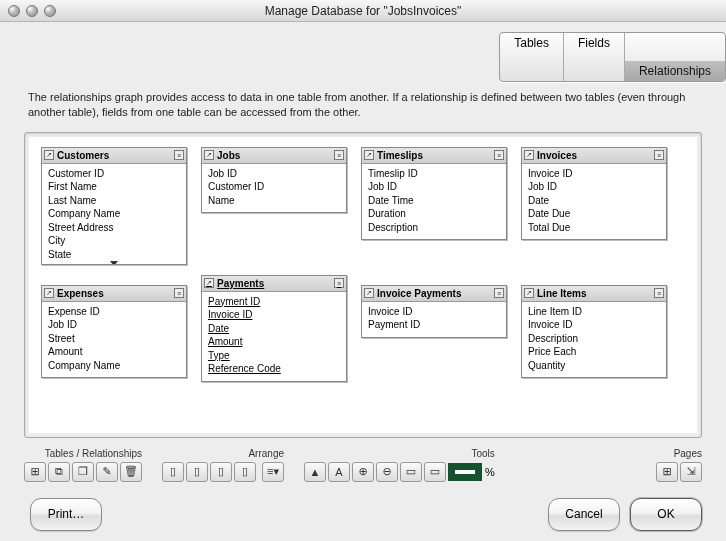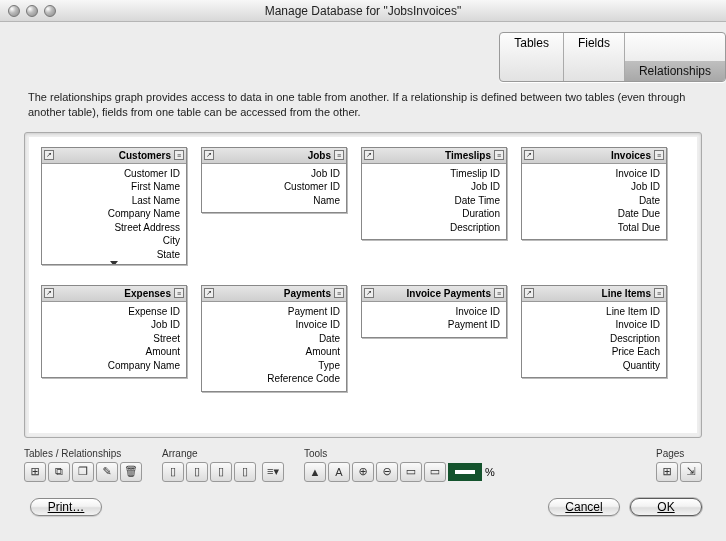--- a/index.html
+++ b/index.html
@@ -68,21 +68,20 @@
     line-height: 1.35;
   }
   .canvas-outer {
     margin: 4px 24px 6px 24px;
     border: 1px solid #aaa;
     border-radius: 3px;
     background: #eee;
     height: 306px;
     padding: 4px;
     box-shadow: inset 0 1px 3px rgba(0,0,0,0.15);
-    text-align: right;
   }
   .canvas {
     background: #fff;
     width: 100%;
     height: 100%;
     position: relative;
     overflow: hidden;
   }
   .tablebox {
     position: absolute;
@@ -129,21 +128,21 @@
   .tablebox-body div {
     line-height: 1.35;
     white-space: nowrap;
   }
   .toolbar-row {
     display: flex;
     padding: 4px 24px 0 24px;
     gap: 20px;
     align-items: flex-start;
   }
-  .toolgroup { display: flex; flex-direction: column; }
+  .toolgroup { display: flex; flex-direction: column; align-items: flex-end; }
   .toolgroup-label {
     font-size: 10px;
     color: #333;
     margin-bottom: 3px;
   }
   .toolicons { display: flex; gap: 2px; align-items:center;}
   .tbtn {
     width: 22px; height: 20px;
     border: 1px solid #999;
     background: linear-gradient(#fafafa,#dcdcdc);
@@ -166,30 +165,29 @@
     padding-right: 20px;
   }
   .zoomfield span { font-size:11px;}
   .bottom-buttons {
     display: flex;
     padding: 16px 24px 0 30px;
     align-items: center;
   }
   .macbtn {
     min-width: 72px;
-    height: 18px;
+    height: 33px;
     border: 1px solid #8a8a8a;
     border-radius: 11px;
     background: linear-gradient(#ffffff 0%, #f3f3f3 45%, #dedede 55%, #f3f3f3 100%);
     font-size: 12px;
     display:flex;align-items:center;justify-content:center;
     padding: 0 16px;
     cursor: default;
     box-shadow: 0 1px 1px rgba(0,0,0,0.15);
-    text-decoration: underline;
   }
   .macbtn.default {
     border: 1px solid #5a5a5a;
     box-shadow: 0 0 0 1px #bbb, 0 1px 1px rgba(0,0,0,0.15);
   }
   .spacer { flex: 1; }
   .scroll-tri {
     position:absolute;
     bottom:-2px; left:50%;
     transform:translateX(-50%);
@@ -287,21 +285,21 @@
           <div class="hgrip">≡</div>
         </div>
         <div class="tablebox-body">
           <div>Expense ID</div>
           <div>Job ID</div>
           <div>Street</div>
           <div>Amount</div>
           <div>Company Name</div>
         </div>
       </div>
-      <div class="tablebox" style="left: 172px; top: 148px;">
+      <div class="tablebox" style="left: 172px; top: 138px; text-decoration: underline;">
         <div class="tablebox-header">
           <div class="hicon">↗</div>
           <div class="hname">Payments</div>
           <div class="hgrip">≡</div>
         </div>
         <div class="tablebox-body">
           <div>Payment ID</div>
           <div>Invoice ID</div>
           <div>Date</div>
           <div>Amount</div>

